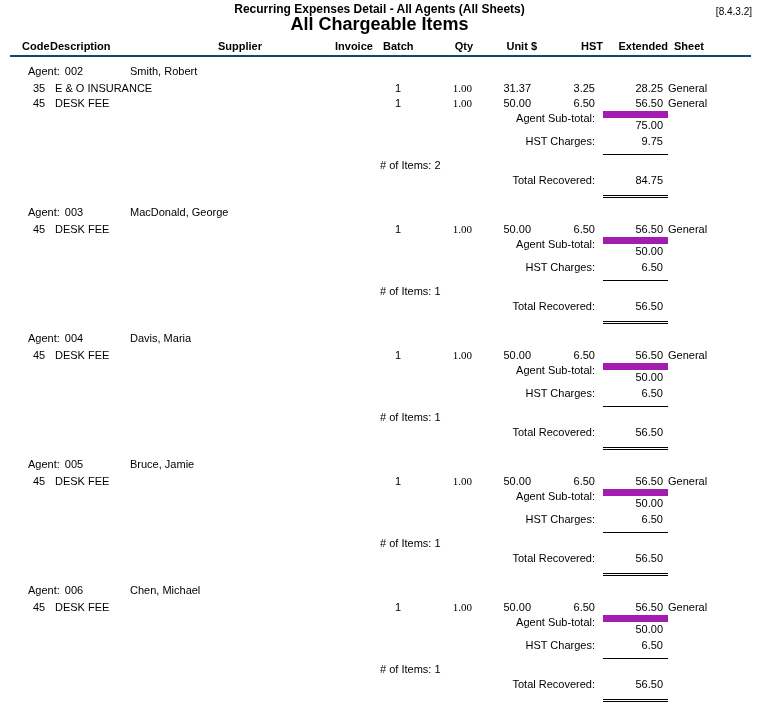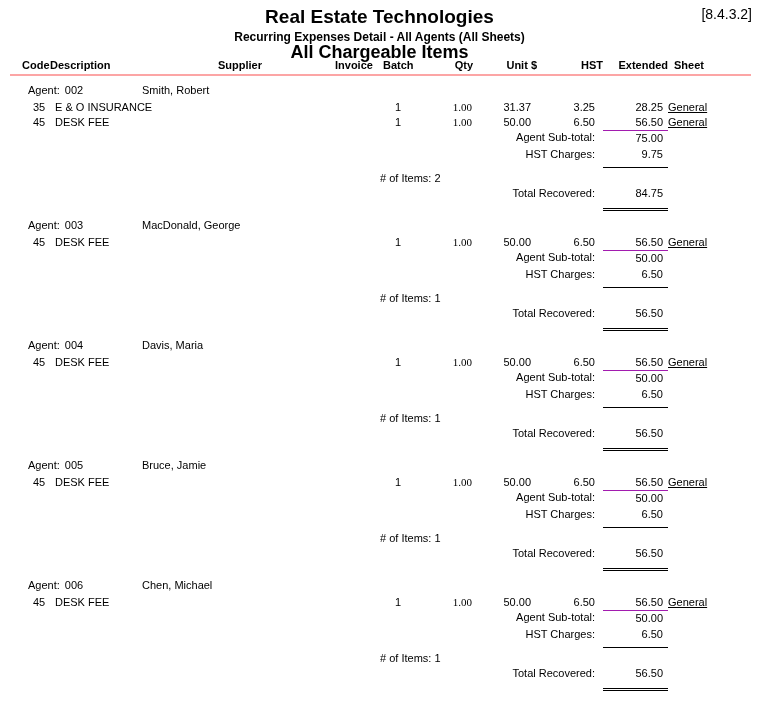--- a/index.html
+++ b/index.html
@@ -2,73 +2,72 @@
 <html><head>
 <meta charset="utf-8">
 <style>
   * { box-sizing: border-box; }
   html, body { margin: 0; padding: 0; background: #fff; }
   .page {
     width: 759px; height: 706px; background: #fff; position: relative;
     font-family: "Liberation Sans", "DejaVu Sans", sans-serif;
     font-size: 11px; color: #000; overflow: hidden;
   }
-  .version { position: absolute; top: 6px; right: 7px; font-size: 14px; }
+  .version { position: absolute; top: 6px; right: 7px; font-size: 10px; }
   .title   { text-align: center; padding-top: 6px; font-size: 19px; font-weight: bold; line-height: 22px; }
   .subtitle  { text-align: center; font-size: 12px; font-weight: bold; margin-top: 2px; line-height: 14px; }
   .subtitle2 { text-align: center; font-size: 18px; font-weight: bold; margin-top: 1px; line-height: 14px; }
 
   .grid {
     display: grid;
     grid-template-columns: 40px 160px 125px 35px 45px 58px 64px 66px 65px 45px;
     margin-left: 10px; width: 741px; line-height: 15px;
   }
-  .colhead { margin-top: 0; padding-bottom: 2px; border-bottom: 2px solid #fca5a5; font-weight: bold; line-height: 13px; }
+  .colhead { margin-top: 9px; padding-bottom: 2px; border-bottom: 2px solid #0c4a6e; font-weight: bold; line-height: 13px; }
   .th-code  { padding-left: 12px; }
   .th-sup   { padding-left: 8px; }
   .th-batch { padding-left: 13px; }
   .th-qty, .th-unit, .th-hst, .th-ext { text-align: right; }
   .th-sheet { padding-left: 6px; }
 
   .agent-head { position: relative; margin: 8px 0 3px 28px; font-weight: normal; line-height: 13px; height: 13px; }
   .ah-code { margin-left: 5px; }
-  .ah-name { position: absolute; left: 114px; top: 0; }
+  .ah-name { position: absolute; left: 102px; top: 0; }
 
   .cd   { padding-left: 23px; }
   .dsc  { padding-left: 5px; }
   .bat  { text-align: right; padding-right: 14px; }
   .qty  { text-align: right; padding-right: 1px; font-family: Liberation Serif, serif; }
   .unit { text-align: right; padding-right: 6px; }
   .hst  { text-align: right; padding-right: 8px; }
   .ext  { text-align: right; padding-right: 5px; }
-  .sht  { padding-left: 0; text-decoration: underline; }
+  .sht  { padding-left: 0; }
 
   .t-label { grid-column: 1 / 9; text-align: right; padding-right: 8px; }
   .t-value { grid-column: 9 / 10; text-align: right; padding-right: 5px; }
-  .rule-top { border-top: 1px solid #a21caf; }
+  .rule-top { border-top: 7px solid #a21caf; }
   .hst-row { margin-top: 1px; line-height: 14px; }
   .sep-row { margin-top: 6px; }
   .sep { grid-column: 9 / 10; border-top: 1px solid #000; height: 1px; }
   .total-row { margin-top: 3px; }
   .items-count { grid-column: 5 / 8; padding-left: 10px; }
   .total-label { grid-column: 8 / 9; grid-column-start: 7; grid-column-end: 9; text-align: right; padding-right: 8px; }
   .dbl { border-bottom: 3px double #000; padding-bottom: 7px; }
 
   .boxes { display: flex; margin-left: 73px; margin-top: 20px; gap: 37px; }
   .gl-box { width: 377px; height: 100px; border: 2px solid #000; padding-top: 4px; }
   .box-title { text-align: center; font-weight: bold; line-height: 13px; margin-bottom: 2px; }
 
   .rs-box { width: 190px; height: 75px; border: 2px solid #000; padding: 5px 10px 0 10px; }
 </style>
 </head>
 <body>
 
 <div class="page">
   <div class="version">[8.4.3.2]</div>
-  <div class="title">Real Estate Technologies</div>
   <div class="subtitle">Recurring Expenses Detail - All Agents (All Sheets)</div>
   <div class="subtitle2">All Chargeable Items</div>
 
   <div class="grid colhead">
     <div class="th-code">Code</div>
     <div class="th-desc">Description</div>
     <div class="th-sup">Supplier</div>
     <div class="th-inv">Invoice</div>
     <div class="th-batch">Batch</div>
     <div class="th-qty">Qty</div>

